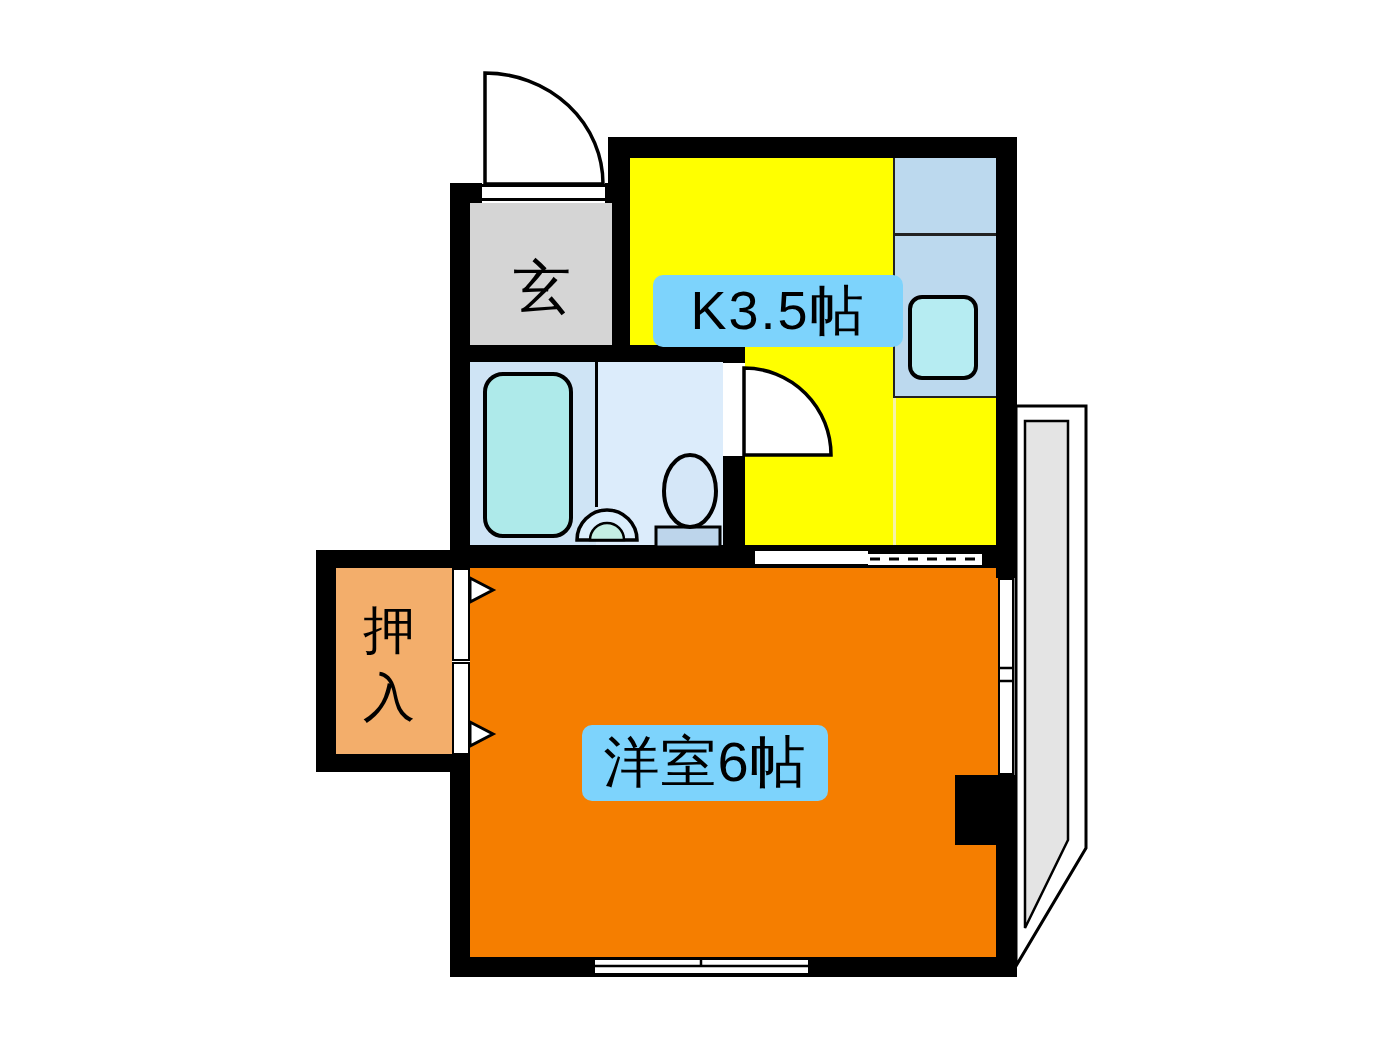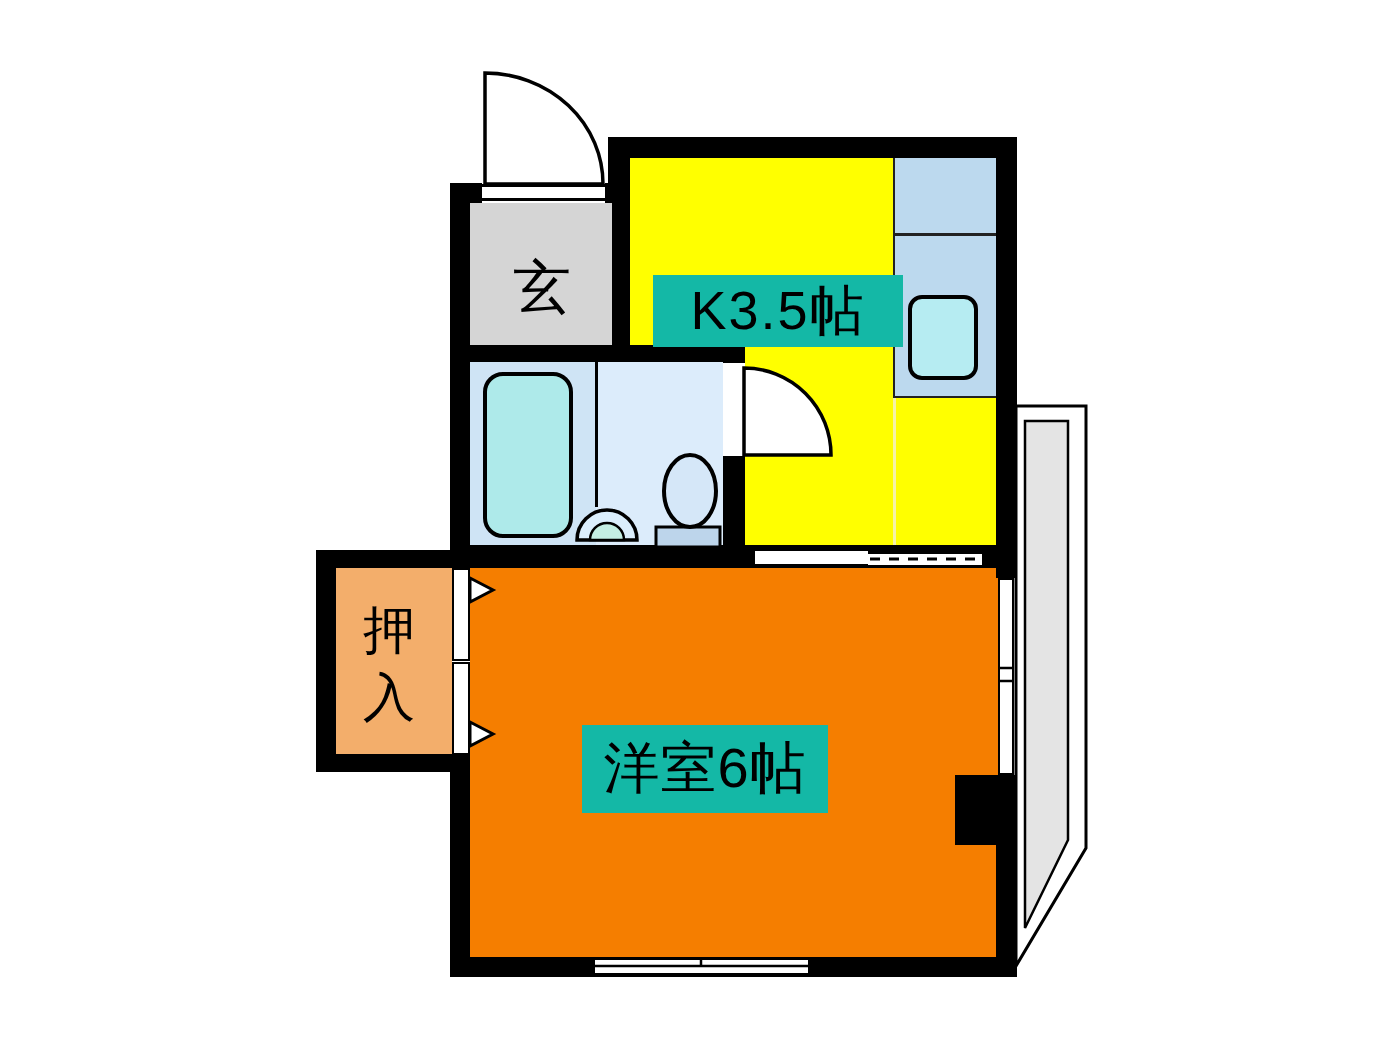--- a/index.html
+++ b/index.html
@@ -3,21 +3,21 @@
 <meta charset="utf-8">
 <title>Floor Plan</title>
 <style>
   html,body{margin:0;padding:0;background:#fff;}
   #canvas{position:relative;width:1400px;height:1050px;background:#ffffff;overflow:hidden;
           font-family:"Liberation Sans","DejaVu Sans",sans-serif;}
   .abs{position:absolute;}
   .wall{position:absolute;background:#000;}
   .label{position:absolute;display:flex;align-items:center;justify-content:center;
          color:#000;font-weight:500;}
-  .labelbox{background:#14b8a6;}
+  .labelbox{background:#7dd3fc;border-radius:10px;}
   svg.overlay{position:absolute;left:0;top:0;pointer-events:none;}
 </style>
 </head>
 <body>
 
 <div id="canvas">
 
   <div class="abs" style="left:630px;top:158px;width:368px;height:387px;background:#ffff00;"></div>
   <div class="abs" style="left:470px;top:203px;width:142px;height:142px;background:#d5d5d5;"></div>
   <div class="abs" style="left:470px;top:362px;width:126px;height:183px;background:#cfe4f5;"></div>
@@ -95,21 +95,21 @@
   </svg>
 
   <div class="label" style="left:505px;top:253px;width:74px;height:70px;font-size:58px;">
     <span>玄</span>
   </div>
 
   <div class="label labelbox" style="left:653px;top:275px;width:250px;height:72px;font-size:54px;letter-spacing:2px;">
     <span>K3.5帖</span>
   </div>
 
-  <div class="label labelbox" style="left:582px;top:725px;width:246px;height:88px;font-size:56px;letter-spacing:1px;align-items:center;">
+  <div class="label labelbox" style="left:582px;top:725px;width:246px;height:76px;font-size:56px;letter-spacing:1px;align-items:center;">
     <span>洋室6帖</span>
   </div>
 
   <div class="label" style="left:356px;top:594px;width:66px;height:140px;font-size:52px;flex-direction:column;line-height:1.28;">
     <span>押</span>
     <span>入</span>
   </div>
 
 </div>
 

